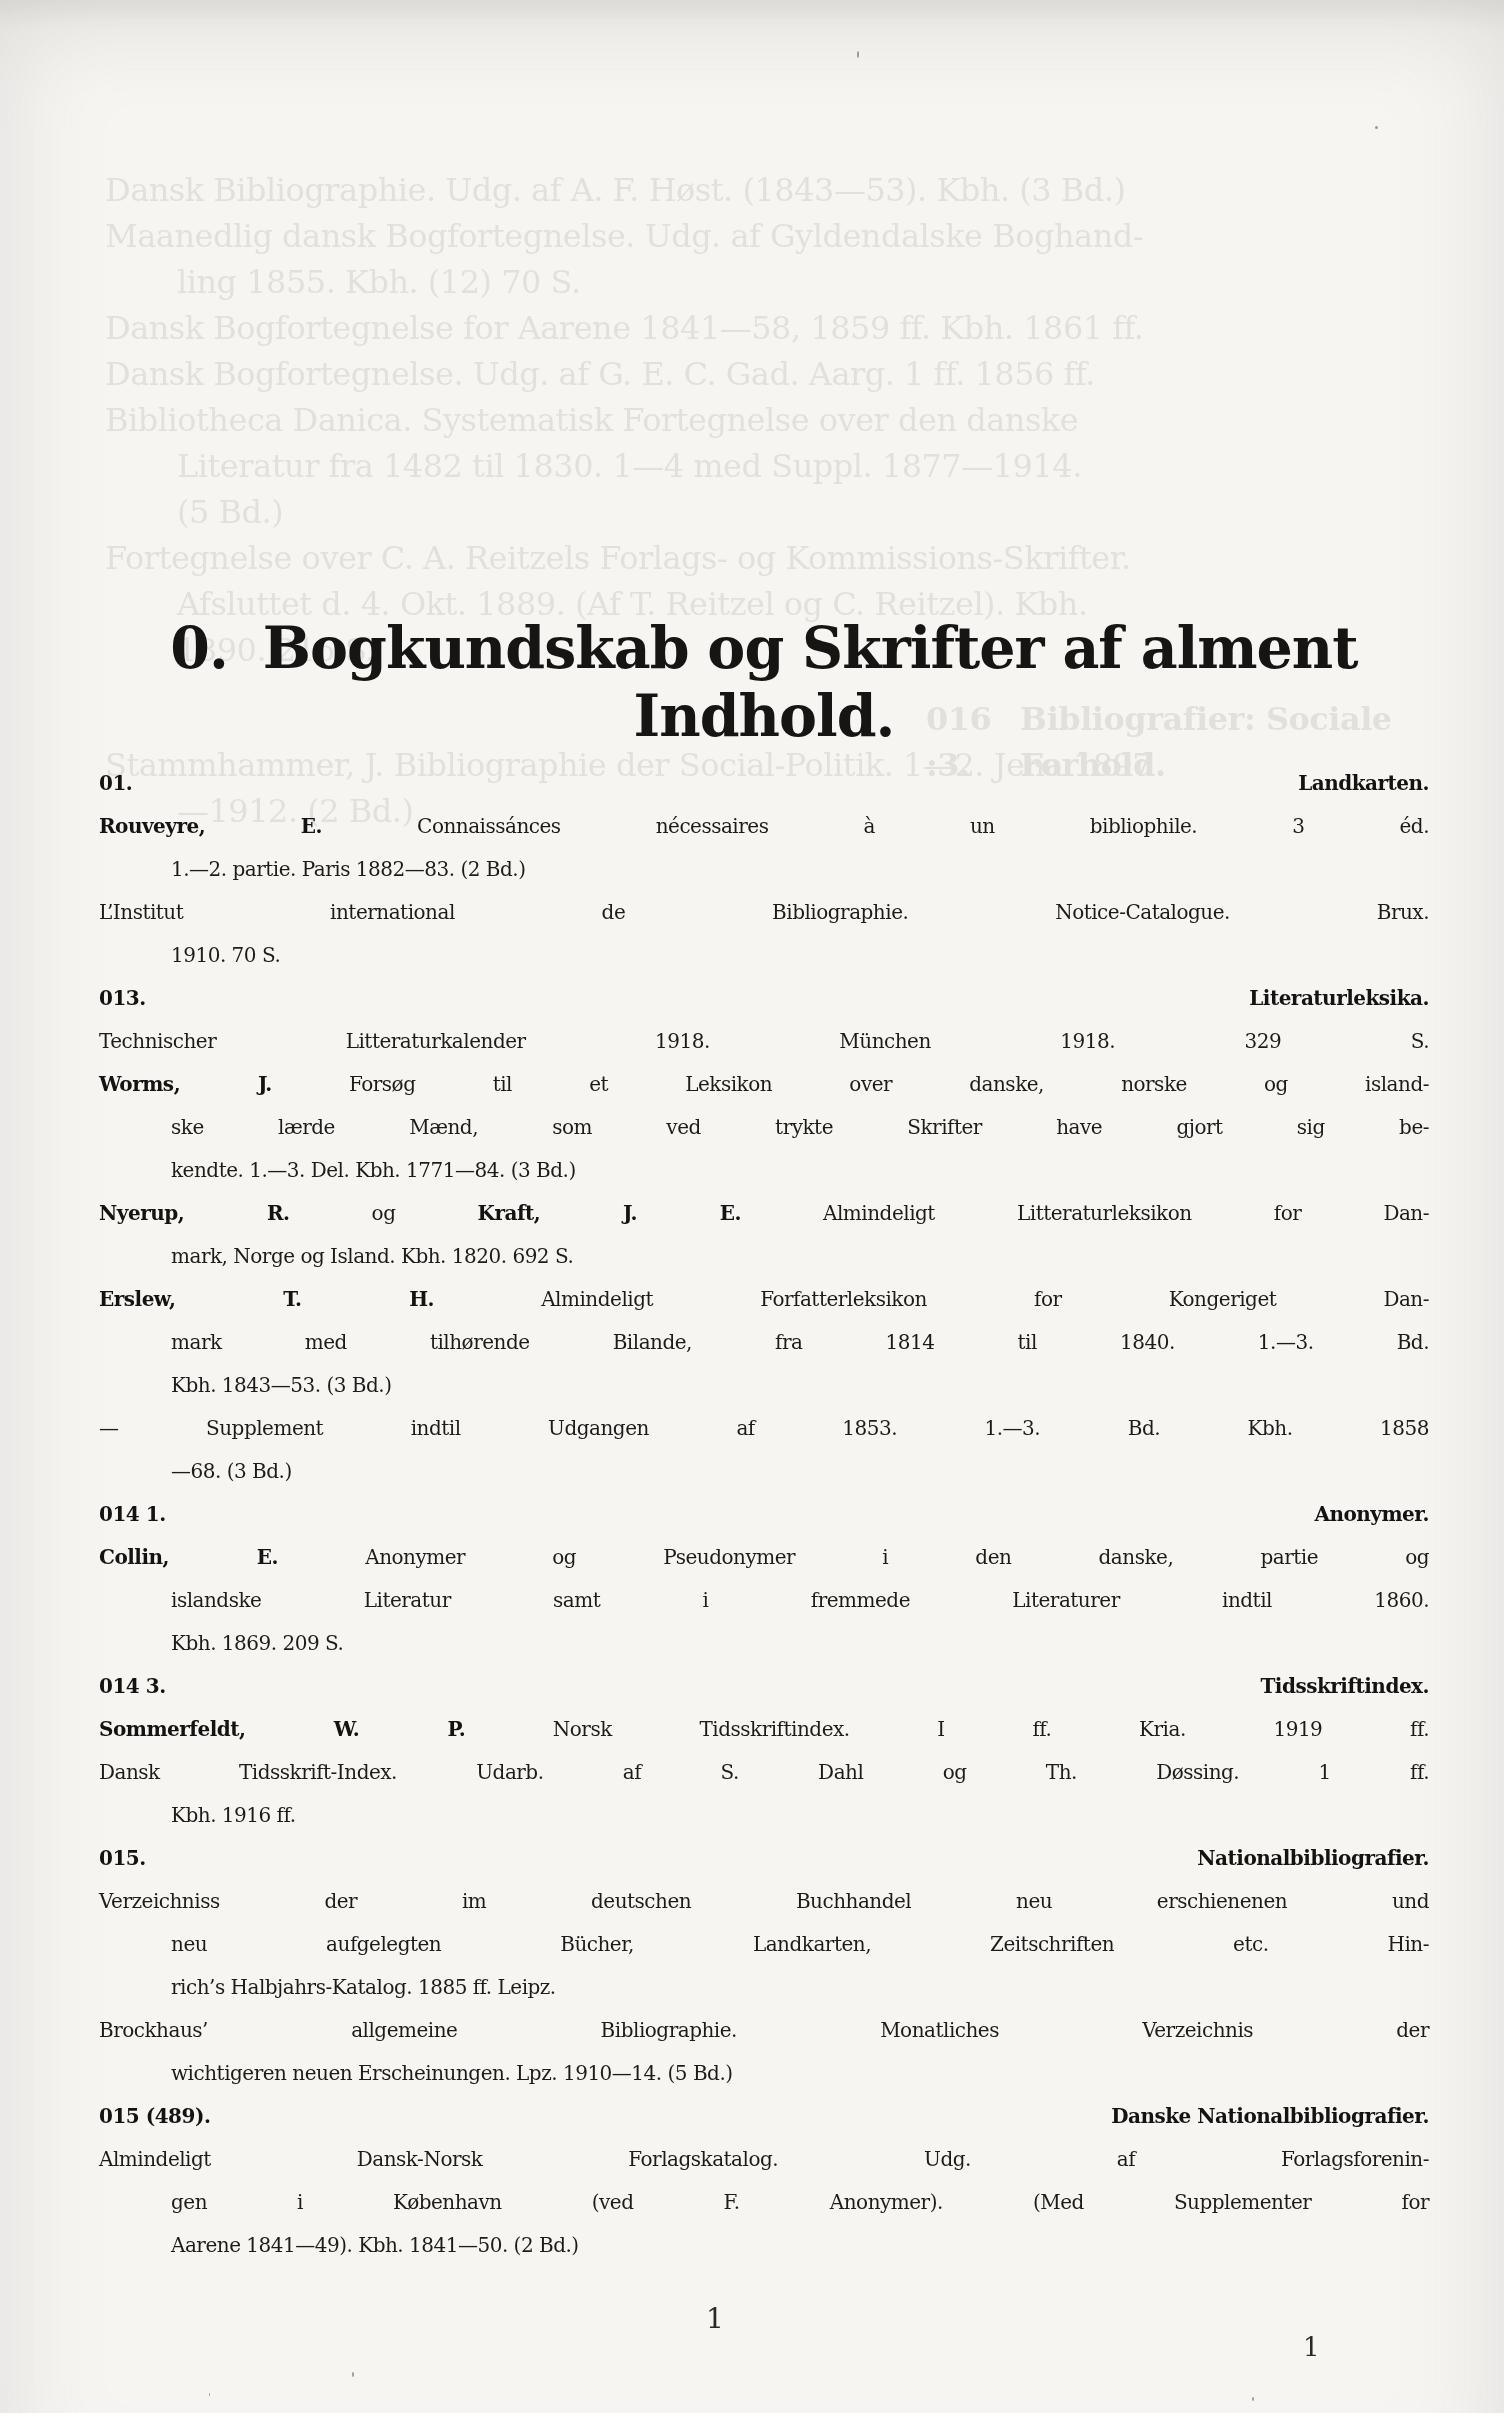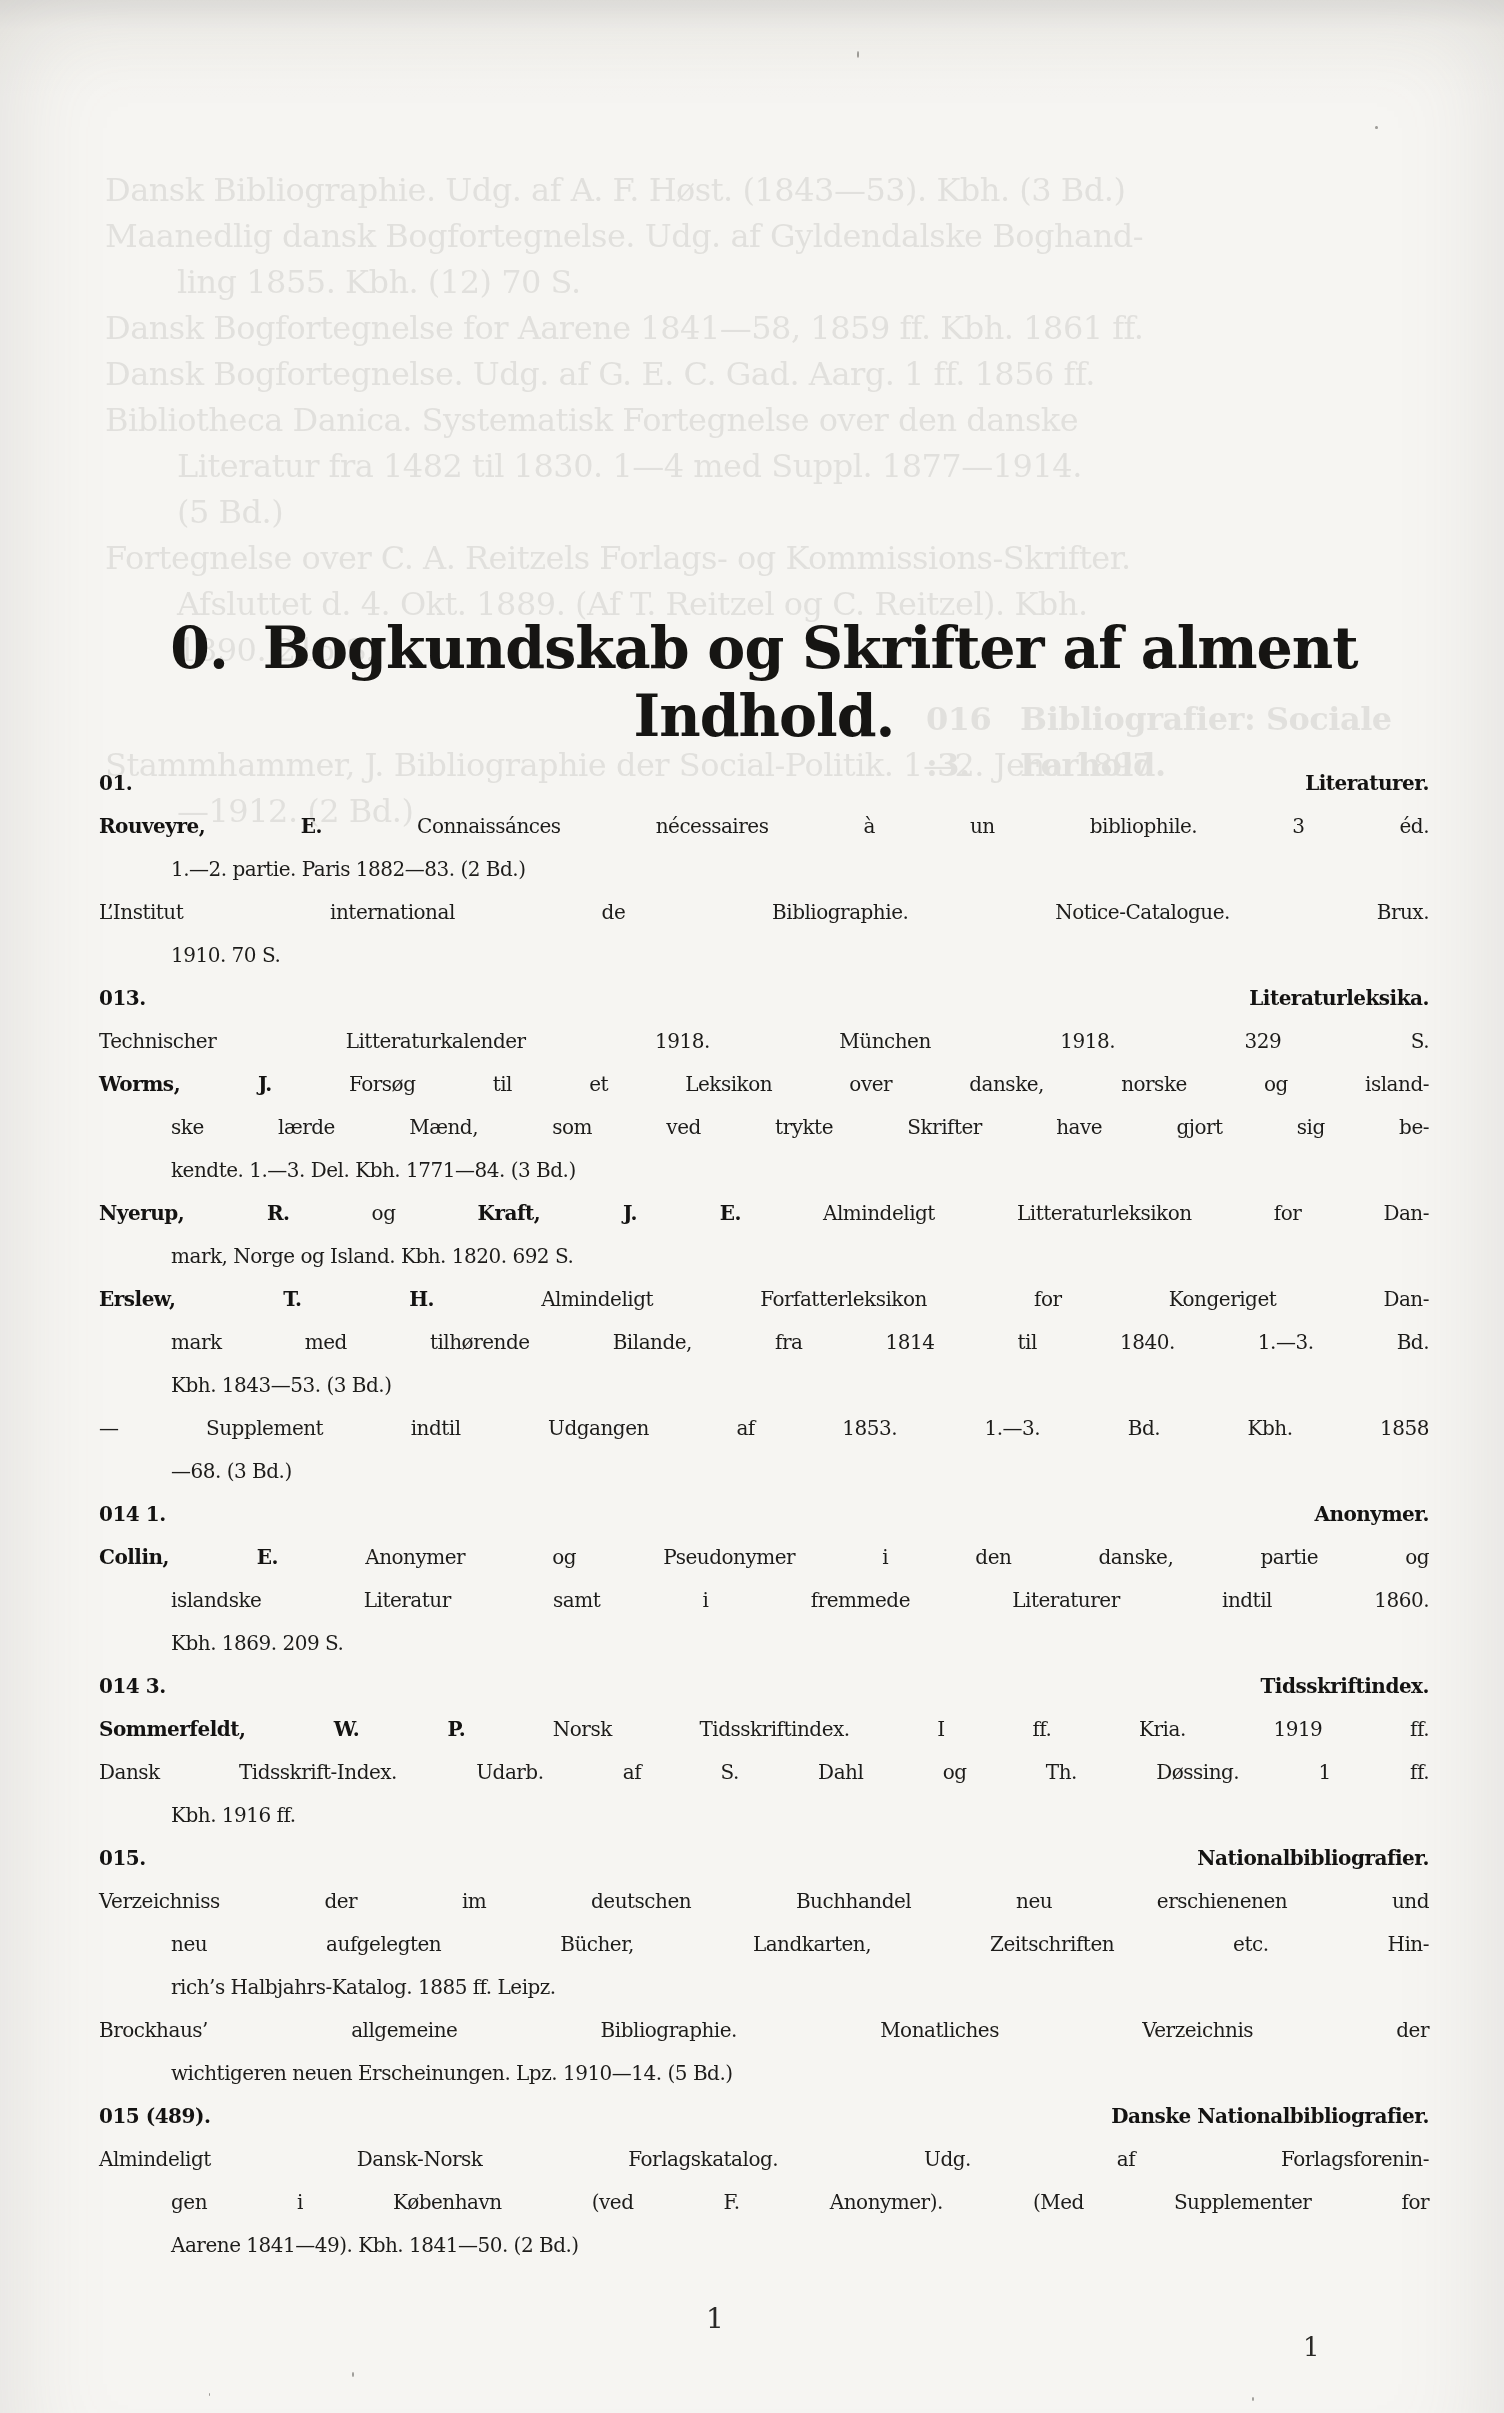--- a/index.html
+++ b/index.html
@@ -92,21 +92,21 @@
     <div>
       <span class="tnum">0.</span><span>Bogkundskab og Skrifter af alment</span>
     </div>
     <div>Indhold.</div>
   </div>
 
   <div class="content">
 
     <div class="line h">
       <span class="num">01.</span>
-      <span class="lbl">Literaturer.</span>
+      <span class="lbl">Landkarten.</span>
     </div>
 
     <div class="line jl"><span class="b">Rouveyre, E.</span><span> Connaissánces nécessaires à un bibliophile. 3 éd.</span></div>
     <div class="line ind"><span>1.—2. partie. Paris 1882—83. (2 Bd.)</span></div>
 
     <div class="line jl"><span>L’Institut international de Bibliographie. Notice-Catalogue. Brux.</span></div>
     <div class="line ind"><span>1910. 70 S.</span></div>
 
     <div class="line h">
       <span class="num">013.</span>

